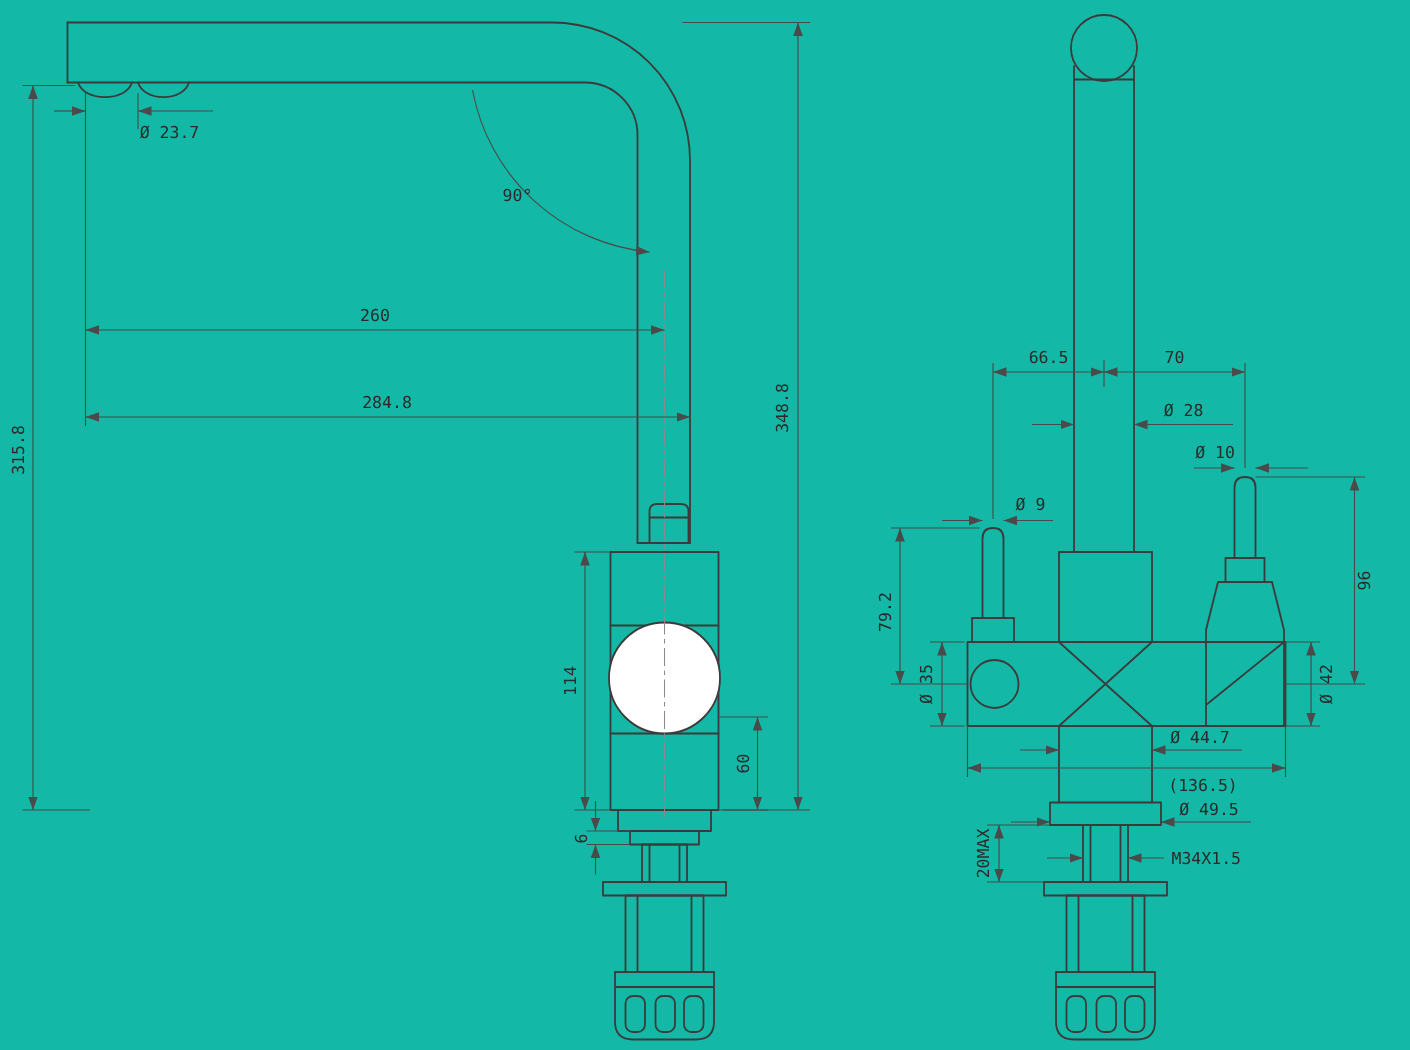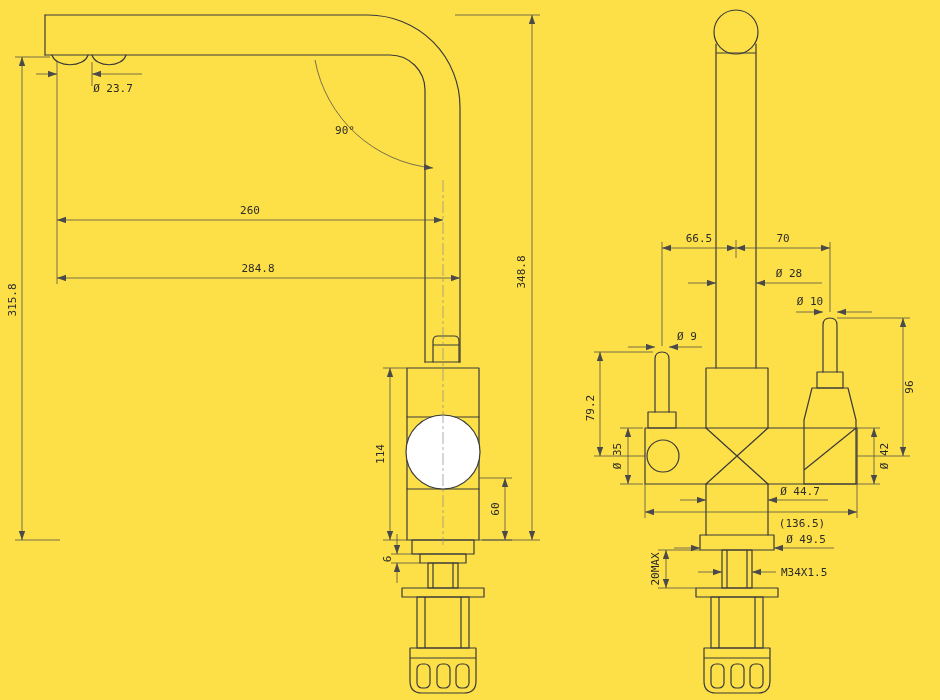--- a/index.html
+++ b/index.html
@@ -1,16 +1,16 @@
 <!DOCTYPE html>
 <html><head>
 <meta charset="utf-8">
 <style>
   html,body{margin:0;padding:0;background:#ffffff;}
-  .page{width:940px;height:700px;background:#fde047;position:relative;overflow:hidden;}
+  .page{width:940px;height:700px;background:#14b8a6;position:relative;overflow:hidden;}
   svg{display:block;}
   .ol{stroke:#3b3b3b;stroke-width:1.2;fill:none;stroke-linejoin:round;stroke-linecap:round;}
   .olf{fill:#ffffff;}
   .dim{stroke:#4a4a4a;stroke-width:0.75;fill:none;}
   .cl{stroke:#8a8a8a;stroke-width:0.7;fill:none;stroke-dasharray:12 3 3 3;}
   text{font-family:"DejaVu Sans Mono","DejaVu Sans",sans-serif;font-size:11px;fill:#2b2b2b;}
   .mid{text-anchor:middle;}
 </style>
 </head>
 <body>

